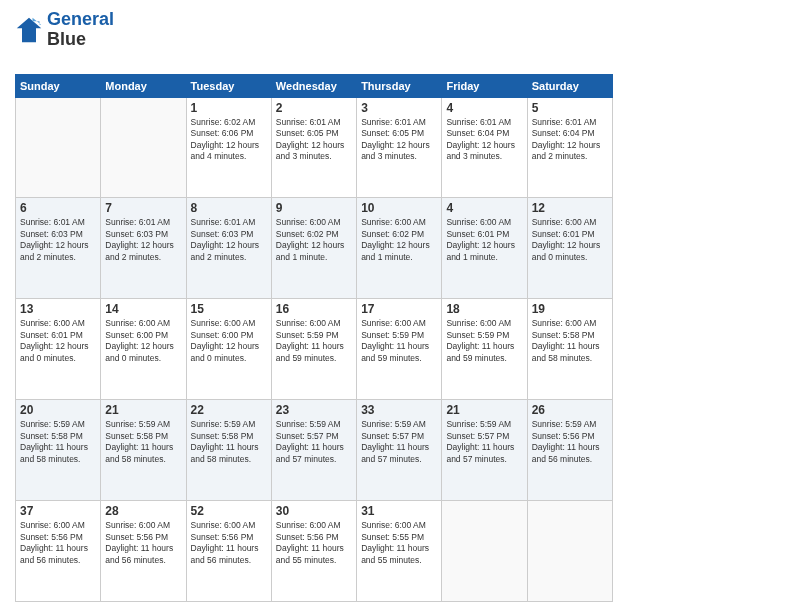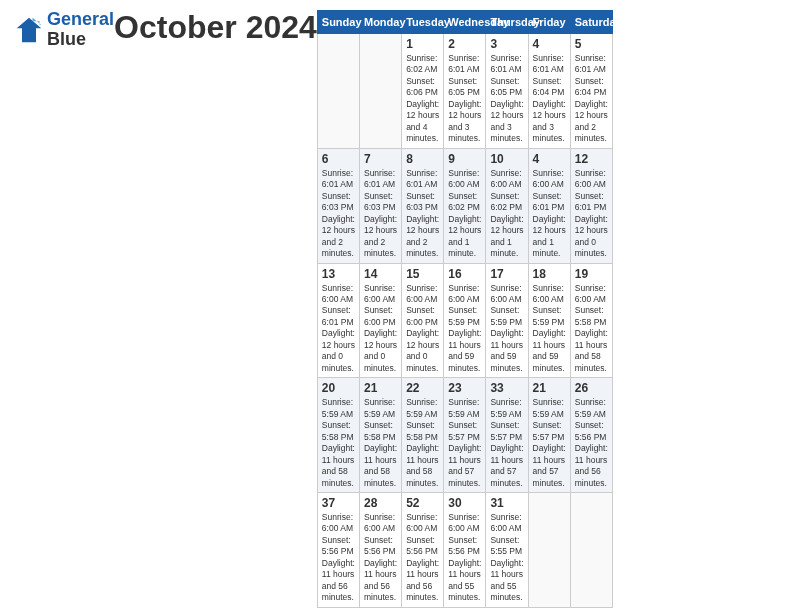--- a/index.html
+++ b/index.html
@@ -8,21 +8,21 @@
       height: 612px;
       font-family: Arial, sans-serif;
       background: #fff;
       overflow: hidden;
     }
     .page {
       width: 628px;
       height: 612px;
       padding: 10px 15px 10px 15px;
       display: flex;
-      flex-direction: row;
+      flex-direction: column;
     }
     .header {
       display: flex;
       justify-content: space-between;
       align-items: flex-start;
       margin-bottom: 8px;
     }
     .logo {
       display: flex;
       align-items: center;
@@ -54,20 +54,21 @@
       font-size: 14px;
       color: #555;
       margin-top: 2px;
     }
     .calendar {
       flex: 1;
       border: 1px solid #ccc;
       border-collapse: collapse;
       width: 100%;
       table-layout: fixed;
+      margin-top: 16px;
     }
     .calendar th {
       background: #1a5fa8;
       color: #fff;
       font-size: 11px;
       font-weight: bold;
       padding: 5px 4px;
       text-align: left;
       border: 1px solid #1a5fa8;
     }
@@ -108,21 +109,20 @@
       <svg class="logo-icon" viewBox="0 0 32 32">
         <polygon points="16,2 30,14 24,14 24,30 8,30 8,14 2,14" fill="#1a5fa8"></polygon>
         <polygon points="20,2 30,10 28,10 28,6 20,6" fill="#5ba3d9"></polygon>
       </svg>
       <div class="logo-text">
         <div><span>General</span></div>
         <div>Blue</div>
       </div>
     </div>
     <div class="title-block">
-      <div class="month-title">October 2024</div>
     </div>
   </div>
 
   <table class="calendar">
     <thead>
       <tr>
       <th>Sunday</th>
           <th>Monday</th>
           <th>Tuesday</th>
           <th>Wednesday</th>

